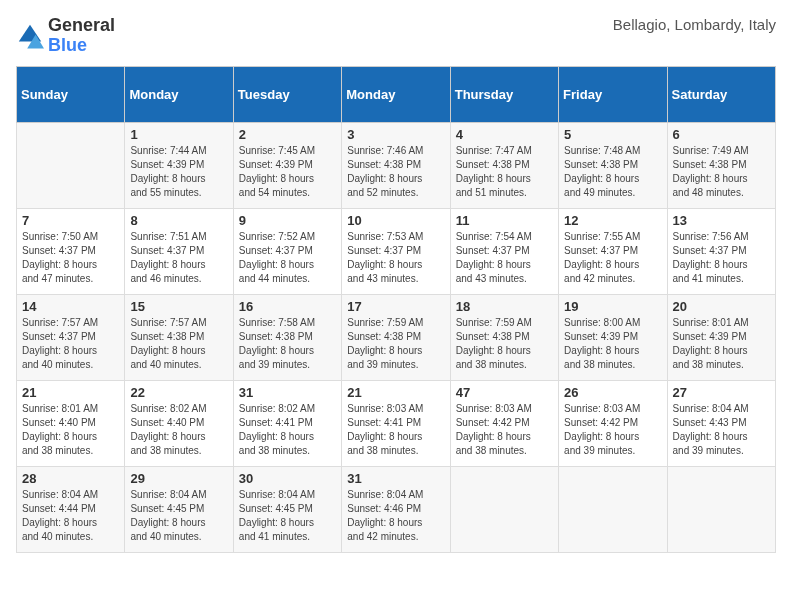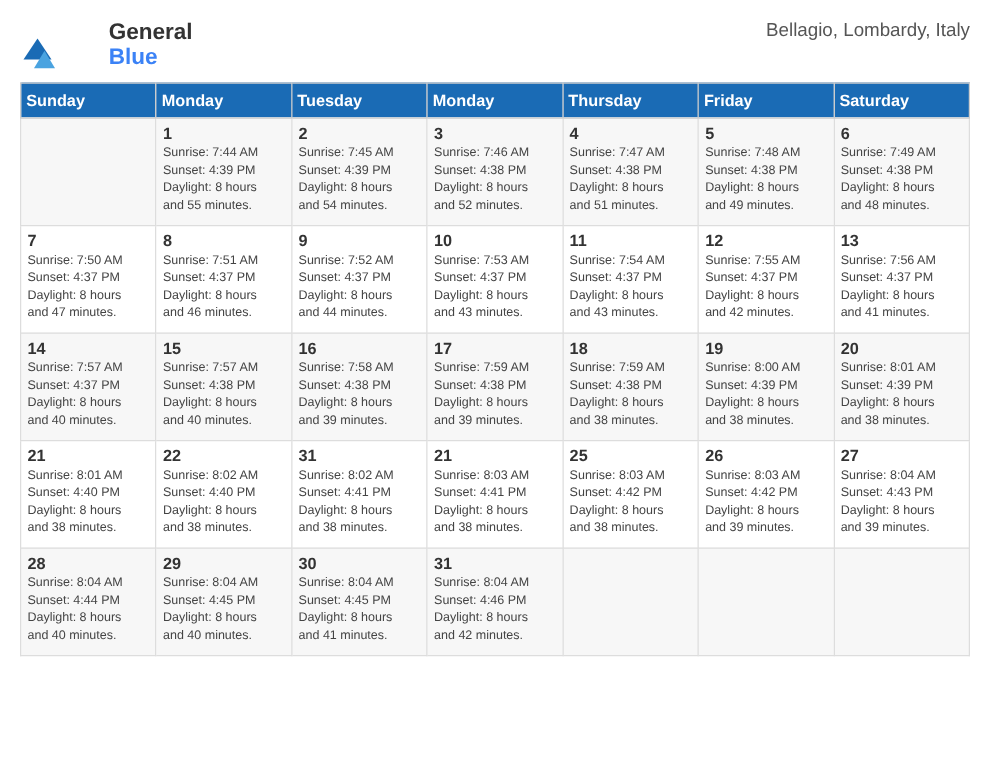--- a/index.html
+++ b/index.html
@@ -11,22 +11,21 @@
       padding: 16px;
     }
     .header {
       display: flex;
       justify-content: space-between;
       align-items: flex-start;
       margin-bottom: 10px;
     }
     .logo {
       display: flex;
-      align-items: flex-end;
-      gap: 39px;
+      align-items: center;
     }
     .logo-text {
       display: flex;
       flex-direction: column;
       line-height: 1.1;
     }
     .logo-general {
       font-size: 18px;
       font-weight: bold;
       color: #333;
@@ -56,21 +55,21 @@
     table {
       width: 100%;
       border-collapse: collapse;
       table-layout: fixed;
     }
     thead tr th {
       background-color: #1a6bb5;
       color: #fff;
       font-size: 13px;
       font-weight: bold;
-      padding: 6px 4px;
+      padding: 20px 4px;
       text-align: left;
       border: 1px solid #ccc;
     }
     tbody tr td {
       vertical-align: top;
       border: 1px solid #ddd;
       padding: 4px 5px;
       font-size: 10.5px;
       color: #333;
       height: 86px;
@@ -224,21 +223,21 @@
         </td>
         <td>
           <span class="day-number">31</span>
           <div class="day-info">Sunrise: 8:02 AM<br>Sunset: 4:41 PM<br>Daylight: 8 hours<br>and 38 minutes.</div>
         </td>
         <td>
           <span class="day-number">21</span>
           <div class="day-info">Sunrise: 8:03 AM<br>Sunset: 4:41 PM<br>Daylight: 8 hours<br>and 38 minutes.</div>
         </td>
         <td>
-          <span class="day-number">25</span>
+          <span class="day-number">47</span>
           <div class="day-info">Sunrise: 8:03 AM<br>Sunset: 4:42 PM<br>Daylight: 8 hours<br>and 38 minutes.</div>
         </td>
         <td>
           <span class="day-number">26</span>
           <div class="day-info">Sunrise: 8:03 AM<br>Sunset: 4:42 PM<br>Daylight: 8 hours<br>and 39 minutes.</div>
         </td>
         <td>
           <span class="day-number">27</span>
           <div class="day-info">Sunrise: 8:04 AM<br>Sunset: 4:43 PM<br>Daylight: 8 hours<br>and 39 minutes.</div>
         </td>

